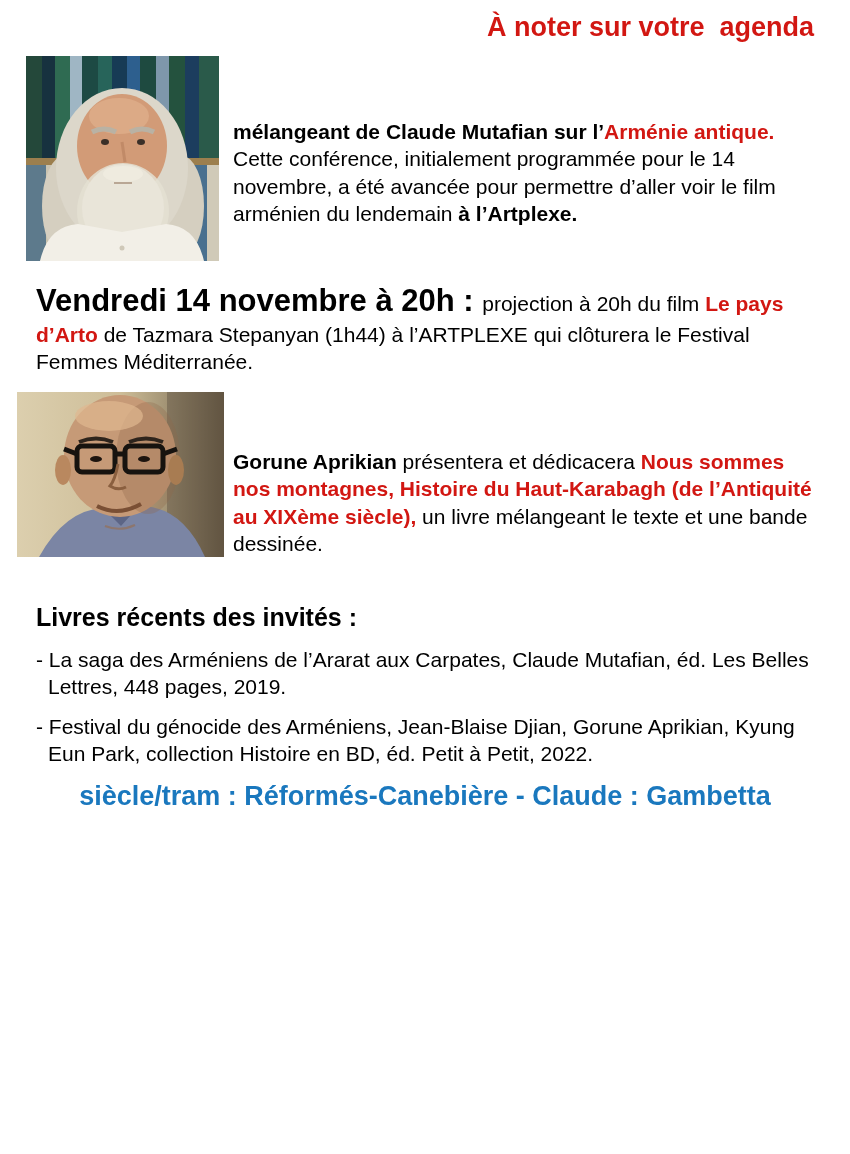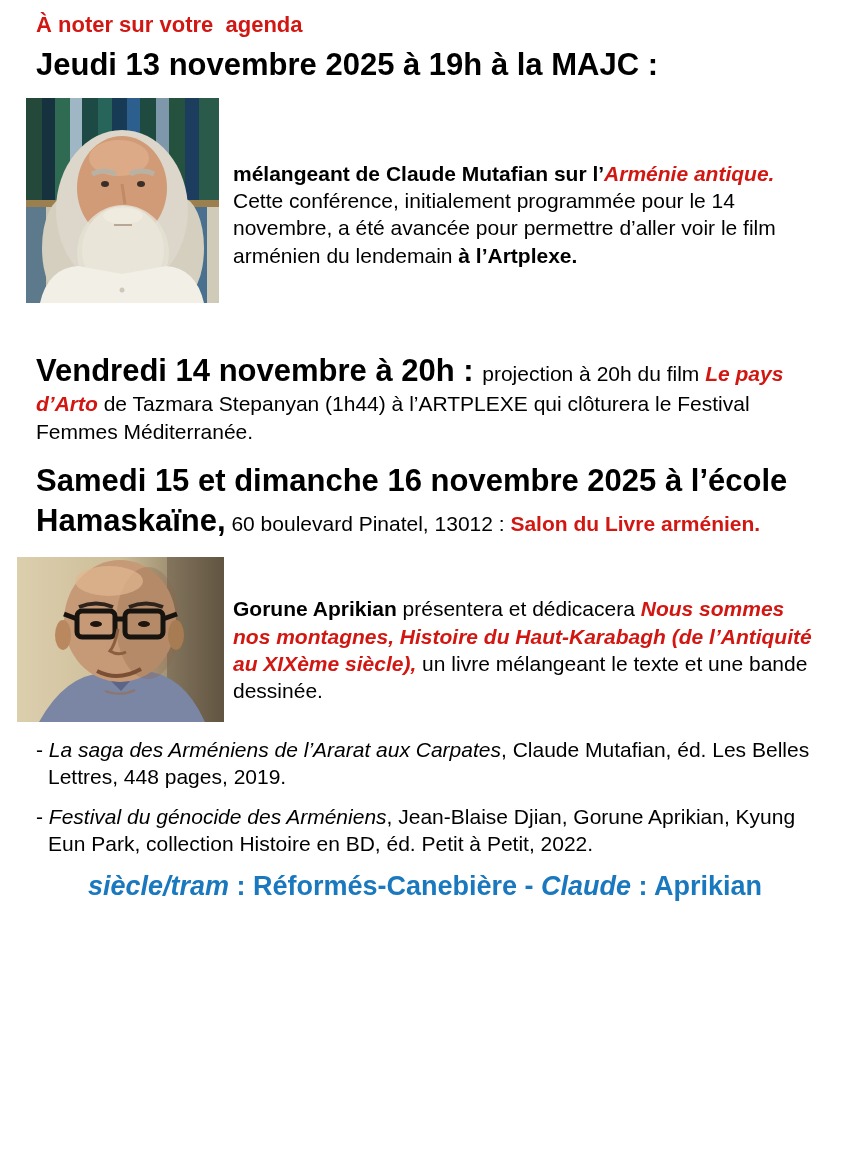--- a/index.html
+++ b/index.html
@@ -12,44 +12,44 @@
   html,body{margin:0;padding:0;}
   body{
     width:850px;height:1154px;overflow:hidden;
     background:var(--page-bg);
     color:var(--text-black);
     font-family:"Liberation Sans","DejaVu Sans",sans-serif;
   }
   .page{width:850px;height:1154px;padding:0 36px;}
   .title{
     margin:12px 0 0;
-    text-align:left;
-    font-size:22px;font-weight:700;
+    text-align:right;
+    font-size:27px;font-weight:700;
     color:var(--accent-red);
     white-space:pre-wrap;
   }
   .h2{
     margin:0;font-size:31px;font-weight:700;line-height:1.28;
   }
   .h2-e1{margin-top:7px;}
   .h2-e5{margin-top:18px;}
   .row{display:flex;align-items:flex-start;}
   .row1{margin-top:13px;}
-  .row2{margin-top:17px;}
+  .row2{margin-top:17px;align-items:flex-end;}
   .photo{flex:none;display:block;}
   .photo1{width:193px;height:205px;margin-left:-10px;}
   .photo2{width:207px;height:165px;margin-left:-19px;}
   .row1 .col-text{margin-left:14px;padding-top:62px;flex:1;}
   .row2 .col-text{margin-left:9px;padding-top:38px;flex:1;}
   .p{font-size:21px;line-height:1.3;margin:0;}
-  .p2{margin-top:48px;}
+  .p2{margin-top:20px;}
   .p3{margin-top:16px;line-height:1.3;}
   .p4{margin-top:27px;}
   .seg.bold{font-weight:700;}
-  .seg.italic{font-style:italic;}
+  .seg.italic{}
   .seg.red{color:var(--accent-red);}
   .seg.big{font-weight:700;font-size:31px;line-height:1.28;}
   .books-h{margin:46px 0 0;font-size:25px;font-weight:700;}
   .book{
     font-size:21px;line-height:1.28;
     margin:15px 0 0;
     padding-left:12px;text-indent:-12px;
   }
   .book + .book{margin-top:13px;}
   .footer{
@@ -59,21 +59,20 @@
     color:var(--footer-blue);
   }
 </style>
 </head>
 <body>
 
 <div class="page">
 
   <div class="title">À noter sur votre  agenda</div>
 
-  <h2 class="h2 h2-e1">Jeudi 13 novembre 2025 à 19h à la MAJC :</h2>
 
   <div class="row row1">
     <svg class="photo photo1" viewBox="0 0 193 205" role="img" aria-label="claude-mutafian-portrait">
       <rect width="193" height="205" fill="#b89a6e"></rect>
       <g>
         <rect x="0" y="0" width="16" height="102" fill="#24483a"></rect>
         <rect x="16" y="0" width="13" height="102" fill="#17323f"></rect>
         <rect x="29" y="0" width="15" height="102" fill="#2f6b52"></rect>
         <rect x="44" y="0" width="12" height="102" fill="#9fb6c4"></rect>
         <rect x="56" y="0" width="16" height="102" fill="#1d4a44"></rect>
@@ -118,21 +117,20 @@
       <path d="M14 205 Q22 170 52 168 L96 176 L140 168 Q170 170 178 205 Z" fill="#f2efe7"></path>
       <circle cx="96" cy="192" r="2.5" fill="#cfc8b8"></circle>
     </svg>
     <div class="col-text">
       <p class="p"><span class="seg bold">mélangeant de Claude Mutafian sur l’</span><span class="seg bold italic red">Arménie antique.</span><span class="seg"> Cette conférence, initialement programmée pour le 14 novembre, a été avancée pour permettre d’aller voir le film arménien du lendemain </span><span class="seg bold">à l’Artplexe.</span></p>
     </div>
   </div>
 
   <p class="p p2"><span class="seg big">Vendredi 14 novembre à 20h : </span><span class="seg">projection à 20h du film </span><span class="seg bold italic red">Le pays d’Arto</span><span class="seg"> de Tazmara Stepanyan (1h44) à l’ARTPLEXE qui clôturera le Festival Femmes Méditerranée.</span></p>
 
-  <p class="p p3"><span class="seg big">Samedi 15 et dimanche 16 novembre 2025 à l’école Hamaskaïne,</span><span class="seg"> 60 boulevard Pinatel, 13012 : </span><span class="seg bold red">Salon du Livre arménien.</span></p>
 
 
 
   <div class="row row2">
     <svg class="photo photo2" viewBox="0 0 207 165" role="img" aria-label="gorune-aprikian-portrait">
       <defs>
         <linearGradient id="bg2" x1="0" y1="0" x2="1" y2="0">
           <stop offset="0" stop-color="#dccfae"></stop>
           <stop offset="0.5" stop-color="#cdbd98"></stop>
           <stop offset="1" stop-color="#6e6049"></stop>
@@ -161,19 +159,20 @@
       <ellipse cx="127" cy="67" rx="6" ry="3" fill="#1d140e"></ellipse>
       <path d="M101 72 Q98 88 93 94 Q101 99 109 95" stroke="#8a5f3f" stroke-width="3" fill="none"></path>
       <path d="M80 114 Q101 125 124 112" stroke="#7a4f34" stroke-width="4" fill="none"></path>
       <path d="M88 134 Q103 140 118 133" stroke="#9a6c49" stroke-width="2" opacity="0.6" fill="none"></path>
     </svg>
     <div class="col-text">
       <p class="p"><span class="seg bold">Gorune Aprikian</span><span class="seg"> présentera et dédicacera </span><span class="seg bold italic red">Nous sommes nos montagnes, Histoire du Haut-Karabagh (de l’Antiquité au XIXème siècle),</span><span class="seg"> un livre mélangeant le texte et une bande dessinée.</span></p>
     </div>
   </div>
 
+  <h3 class="books-h">Livres récents des invités :</h3>
 
   <p class="book"><span class="seg">- </span><span class="seg italic">La saga des Arméniens de l’Ararat aux Carpates</span><span class="seg">, Claude Mutafian, éd. Les Belles Lettres, 448 pages, 2019.</span></p>
   <p class="book"><span class="seg">- </span><span class="seg italic">Festival du génocide des Arméniens</span><span class="seg">, Jean-Blaise Djian, Gorune Aprikian, Kyung Eun Park, collection Histoire en BD, éd. Petit à Petit, 2022.</span></p>
 
-  <div class="footer"><span class="seg italic">siècle/tram</span><span class="seg"> : Réformés-Canebière - </span><span class="seg italic">Claude</span><span class="seg"> : Aprikian</span></div>
+  <div class="footer"><span class="seg italic">siècle/tram</span><span class="seg"> : Réformés-Canebière - </span><span class="seg italic">Claude</span><span class="seg"> : Gambetta</span></div>
 
 </div>
 
 </body></html>

